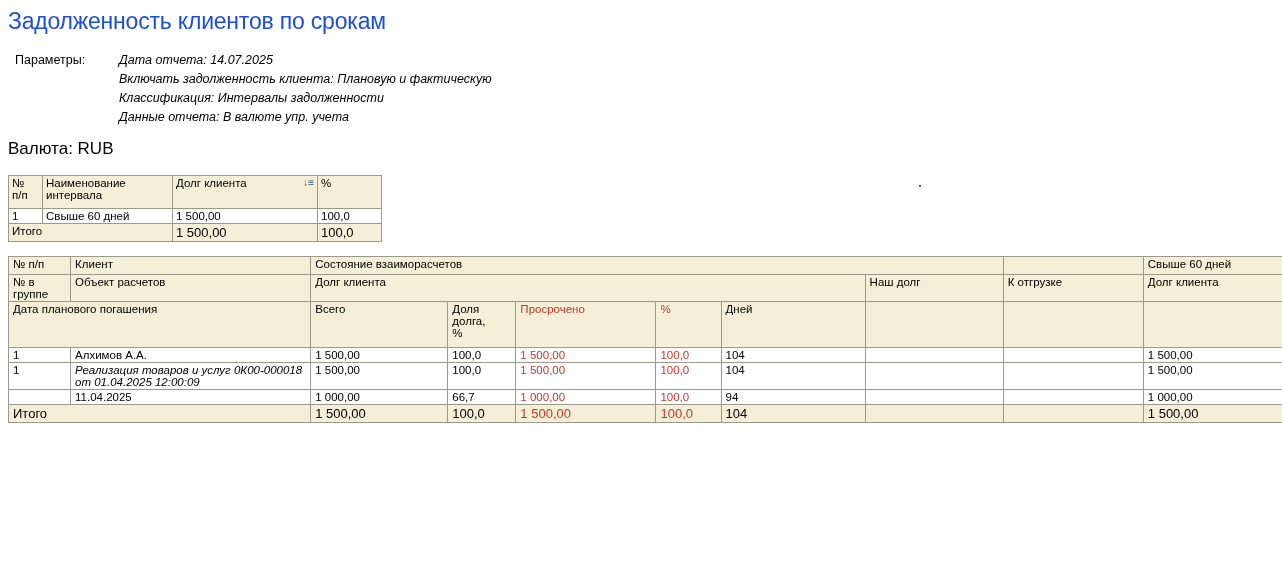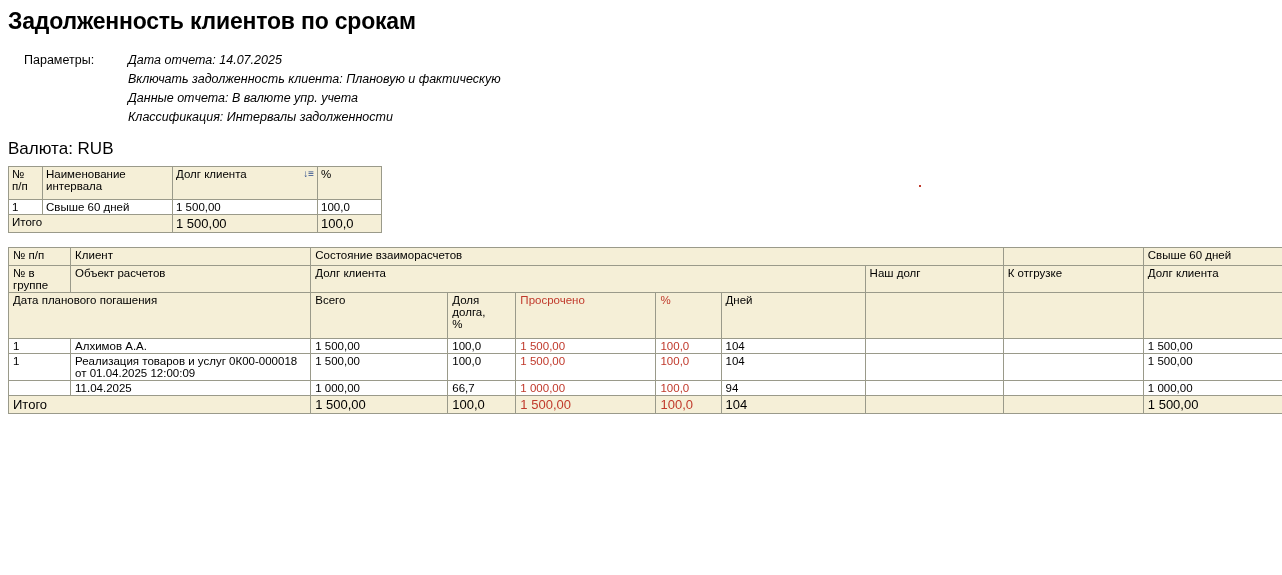--- a/index.html
+++ b/index.html
@@ -16,43 +16,43 @@
     overflow: hidden;
   }
   .page {
     position: relative;
     width: 1282px;
     height: 575px;
     padding: 0;
   }
   .title {
     font-size: 23px;
-    font-weight: bold;
-    color: #000000;
+    font-weight: normal;
+    color: #1d4ed8;
     margin: 8px 0 16px 8px;
     letter-spacing: -0.2px;
   }
   .params {
-    margin: 10px 0 0 24px;
+    margin: 10px 0 0 15px;
     font-size: 12.5px;
   }
   .params-row {
     display: flex;
     line-height: 19px;
   }
   .params-label {
     width: 104px;
     flex: 0 0 104px;
   }
   .params-value {
     flex: 1;
     font-style: italic;
   }
   .currency {
-    margin: 12px 0 7px 8px;
+    margin: 12px 0 16px 8px;
     font-size: 17px;
     color: #000;
   }
 
   
   table.t {
     border-collapse: collapse;
     font-size: 11.5px;
   }
   table.t td, table.t th {
@@ -109,21 +109,21 @@
   table.main td {
     background: #ffffff;
   }
   tr.total-row td {
     background: #f5efd7;
     font-size: 13px;
   }
   .red { color: #c0392b; }
   .hdr-tall { height: 18px; }
   .hdr-block { height: 46px; vertical-align: top; padding-left: 17px; }
-  .indent1 { padding-left: 10px; }
+  .indent1 { padding-left: 10px; font-style: italic; }
   .dot {
     position: absolute;
     left: 919px;
     top: 177px;
     width: 2px;
     height: 2px;
     background: #c0392b;
   }
 </style>
 </head>
@@ -137,25 +137,25 @@
     <div class="params-row">
       <div class="params-label">Параметры:</div>
       <div class="params-value">Дата отчета: 14.07.2025</div>
     </div>
     <div class="params-row">
       <div class="params-label"></div>
       <div class="params-value">Включать задолженность клиента: Плановую и фактическую</div>
     </div>
     <div class="params-row">
       <div class="params-label"></div>
-      <div class="params-value">Данные отчета: В валюте упр. учета</div>
+      <div class="params-value">Классификация: Интервалы задолженности</div>
     </div>
     <div class="params-row">
       <div class="params-label"></div>
-      <div class="params-value">Классификация: Интервалы задолженности</div>
+      <div class="params-value">Данные отчета: В валюте упр. учета</div>
     </div>
   </div>
 
   <div class="currency">Валюта: RUB</div>
 
   <table class="t summary">
     <colgroup>
       <col style="width:34px">
       <col style="width:130px">
       <col style="width:145px">

